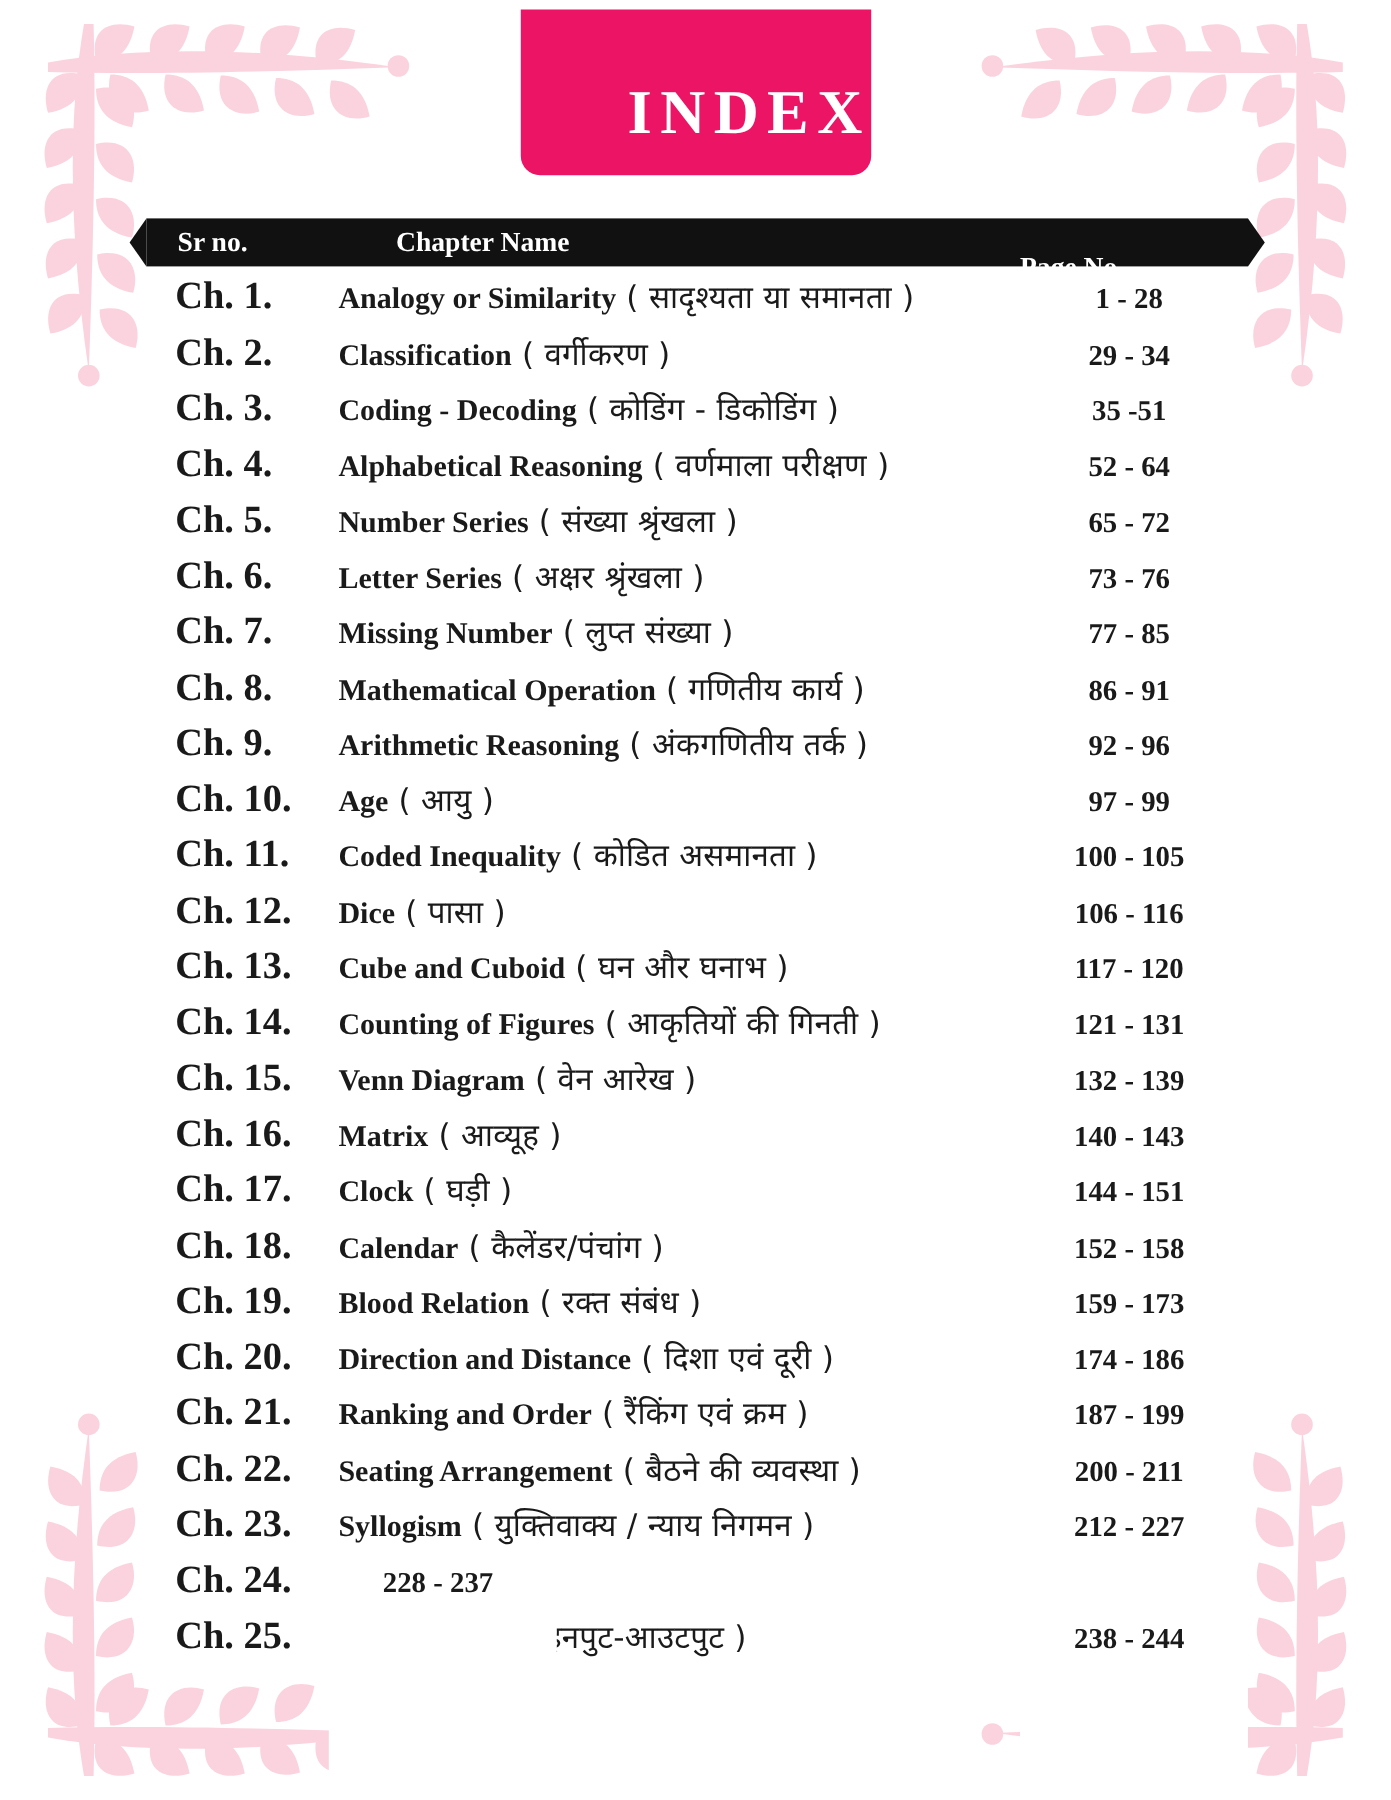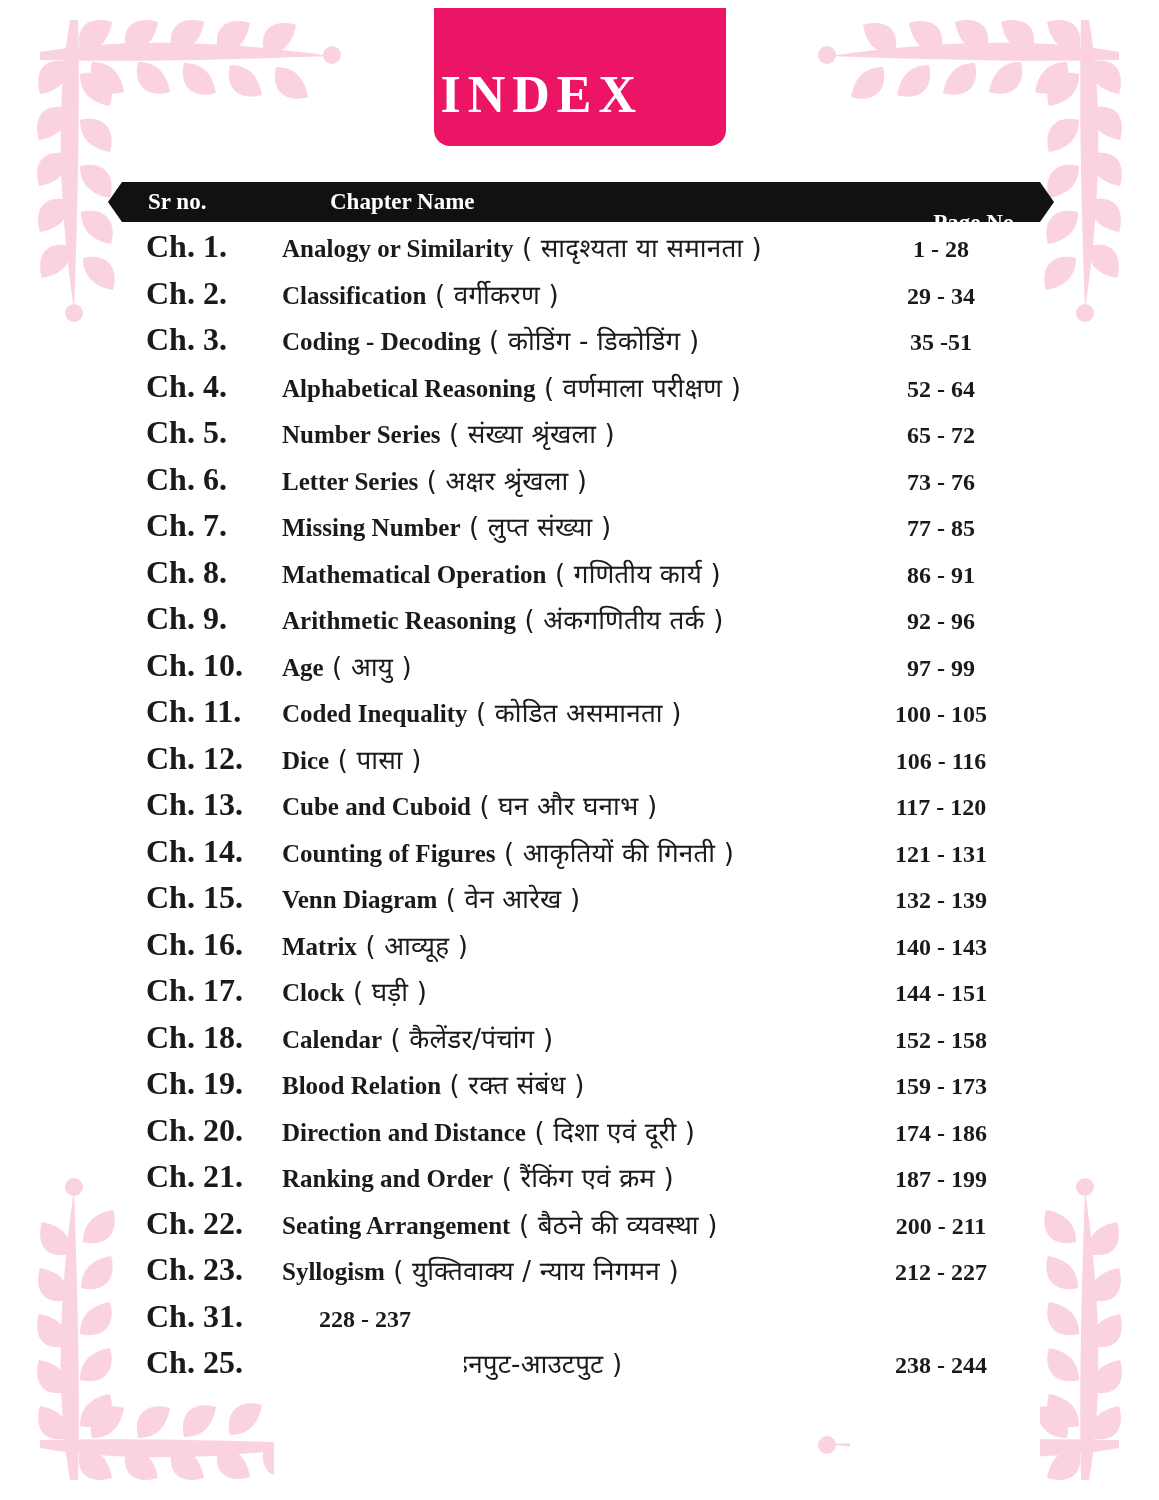--- a/index.html
+++ b/index.html
@@ -31,21 +31,21 @@
     top: 8px;
     left: 50%;
     transform: translateX(-50%);
     width: 292px;
     height: 138px;
     background: #ec1464;
     border-bottom-left-radius: 16px;
     border-bottom-right-radius: 16px;
     display: flex;
     align-items: center;
-    justify-content: flex-start;
+    justify-content: flex-end;
     z-index: 5;
   }
   .title-band .title {
     color: #ffffff;
     font-family: "Liberation Serif", serif;
     font-weight: bold;
     font-size: 52px;
     letter-spacing: 7px;
     line-height: 1;
     padding-left: 7px;
@@ -83,21 +83,21 @@
     border-width: 20px 14px 20px 0;
     border-color: transparent #111111 transparent transparent;
   }
   .thead::after {
     right: -14px;
     border-width: 20px 0 20px 14px;
     border-color: transparent transparent transparent #111111;
   }
   .col-sr    { width: 152px; padding-left: 26px; }
   .col-name  { flex: 1; padding-left: 8px; margin-left: 48px; }
-  .col-page  { width: 190px; text-align: right; padding-right: 20px; margin-top: 41px; }
+  .col-page  { width: 190px; text-align: left; padding-right: 20px; margin-top: 41px; }
 
   .rows { margin-top: 6px; }
   .row {
     display: flex;
     align-items: baseline;
     height: 46.5px;
   }
   .row .sr {
     width: 152px;
     padding-left: 24px;
@@ -386,21 +386,21 @@
           <div class="sr">Ch. 22.</div>
           <div class="name"><span>Seating Arrangement</span><span class="hi"> ( बैठने की व्यवस्था )</span></div>
           <div class="page">200 - 211</div>
         </div>
         <div class="row">
           <div class="sr">Ch. 23.</div>
           <div class="name"><span>Syllogism</span><span class="hi"> ( युक्तिवाक्य / न्याय निगमन )</span></div>
           <div class="page">212 - 227</div>
         </div>
         <div class="row">
-          <div class="sr">Ch. 31.</div>
+          <div class="sr">Ch. 24.</div>
           <div class="page">228 - 237</div>
         </div>
         <div class="row">
           <div class="sr">Ch. 25.</div>
           <div class="name"><span>Input-Output</span><span class="hi"> ( इनपुट-आउटपुट )</span></div>
           <div class="page">238 - 244</div>
         </div>
       </div>
   </div>
 

